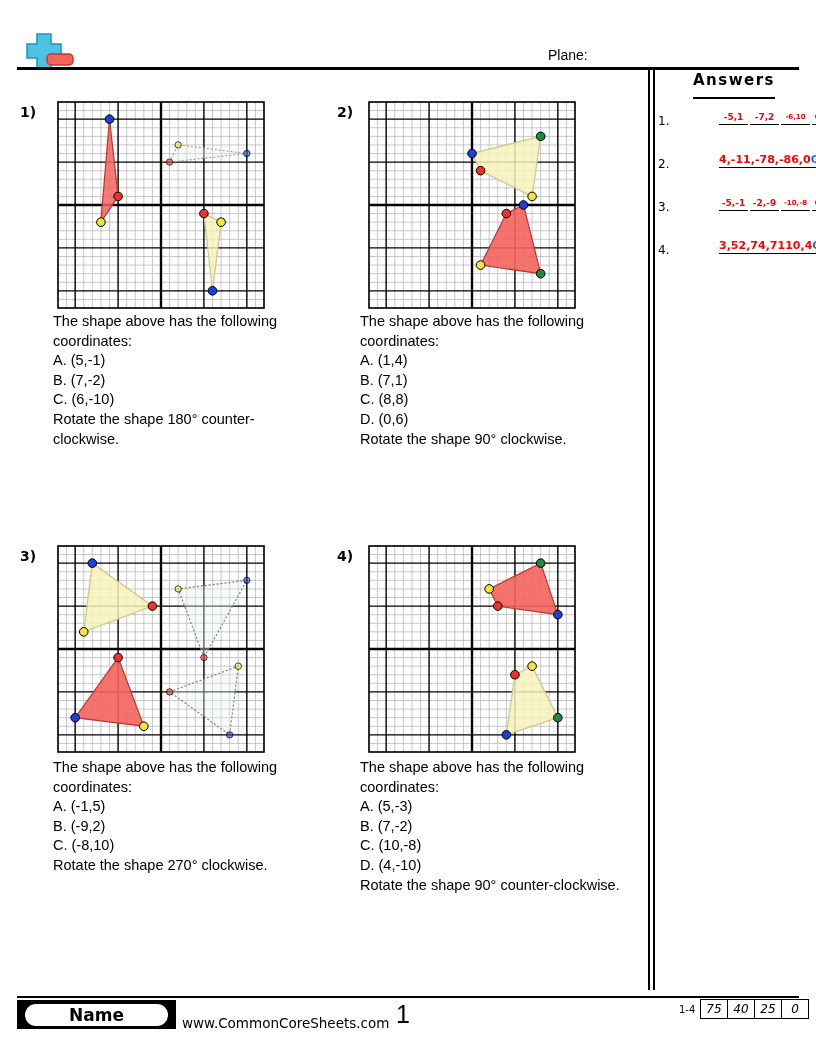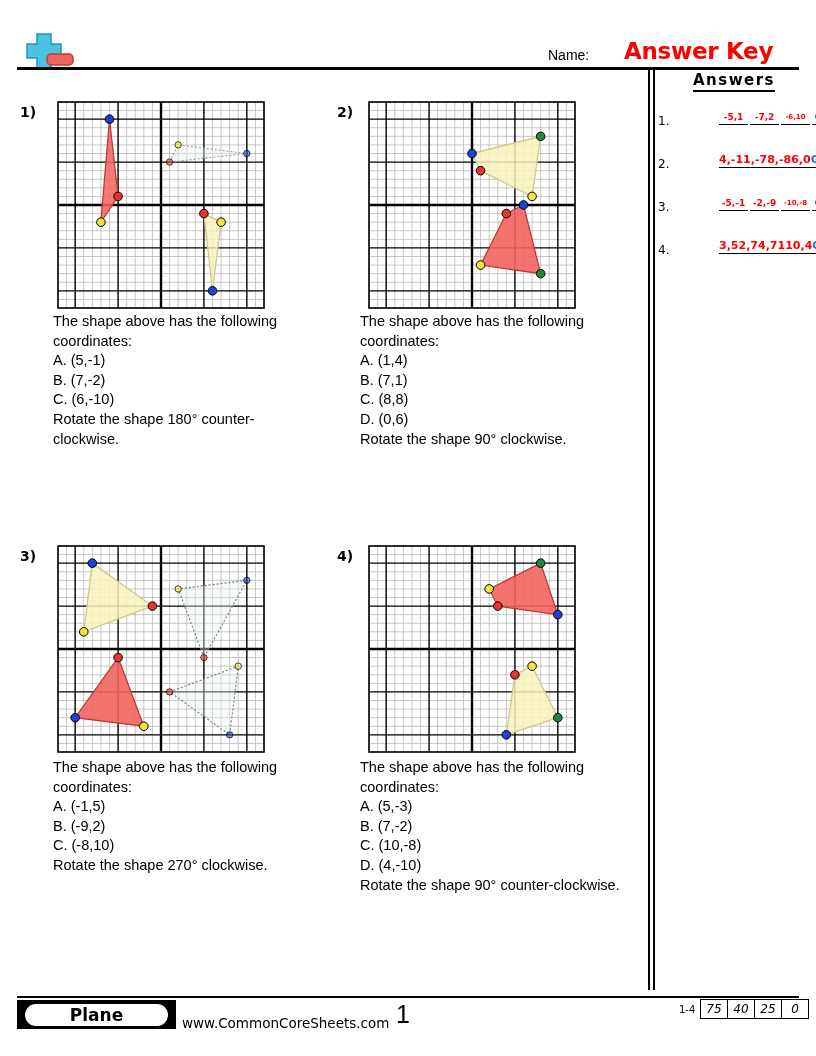--- a/index.html
+++ b/index.html
@@ -33,21 +33,21 @@
     position:absolute; left:22px; top:71px;
     font-size:13.5px; font-weight:bold;
     font-family:"DejaVu Sans", sans-serif;
   }
   #answers-head {
     position:absolute; left:660px; top:71px; width:148px;
     text-align:center; font-size:15px; font-weight:bold;
     letter-spacing:1.5px;
     font-family:"DejaVu Sans", sans-serif;
   }
-  #answers-head span { border-bottom:2px solid #000; padding-bottom:1px; }
+  #answers-head span { border-bottom:2px solid #000; padding-bottom:8px; }
 
   
   #divider { position:absolute; left:648px; top:67px; width:7px; height:923px; }
   #divider .l1 { position:absolute; left:0;  top:0; width:2px; height:100%; background:#000; }
   #divider .l2 { position:absolute; left:5px; top:0; width:2px; height:100%; background:#000; }
 
   
   #answer-panel { position:absolute; left:655px; top:110px; width:161px; }
   .ans-row { position:relative; height:43px; font-size:11px; }
   .ans-num {
@@ -117,22 +117,21 @@
 </head>
 <body>
 
 <div id="header">
 
   <svg id="logo" viewBox="0 0 62 42">
     <path d="M20 8 h14 v10 h10 v14 h-10 v10 h-14 v-10 h-10 v-14 h10 z" fill="#4cc3e0" stroke="#1b97bb" stroke-width="1.5"></path>
     <rect x="30" y="28" width="26" height="11" rx="4" fill="#f4645f" stroke="#c03a34" stroke-width="1.5"></rect>
   </svg>
 
-  <div id="name-label">Name:</div>
-  <div id="answer-key">Answer Key</div>
+  <div id="name-label">Plane:</div>
 
   <div id="header-rule"></div>
 
   <div id="answers-head">
     <span>Answers</span>
   </div>
 </div>
 
 <div id="divider">
   <div class="l1"></div>
@@ -445,21 +444,21 @@
 C. (10,-8)
 D. (4,-10)
 Rotate the shape 90° counter-clockwise.</div>
   </div>
 
 <div id="footer">
   <div id="foot-rule"></div>
 </div>
 
 <div id="math-badge">
-  <div class="pill">Plane</div>
+  <div class="pill">Name</div>
 </div>
 <div id="site-url">www.CommonCoreSheets.com</div>
 <div id="page-no">1</div>
 <div id="score-range">1-4</div>
 <div id="score-boxes">
     <div class="sb">75</div>
     <div class="sb">40</div>
     <div class="sb">25</div>
     <div class="sb">0</div>
   </div>

